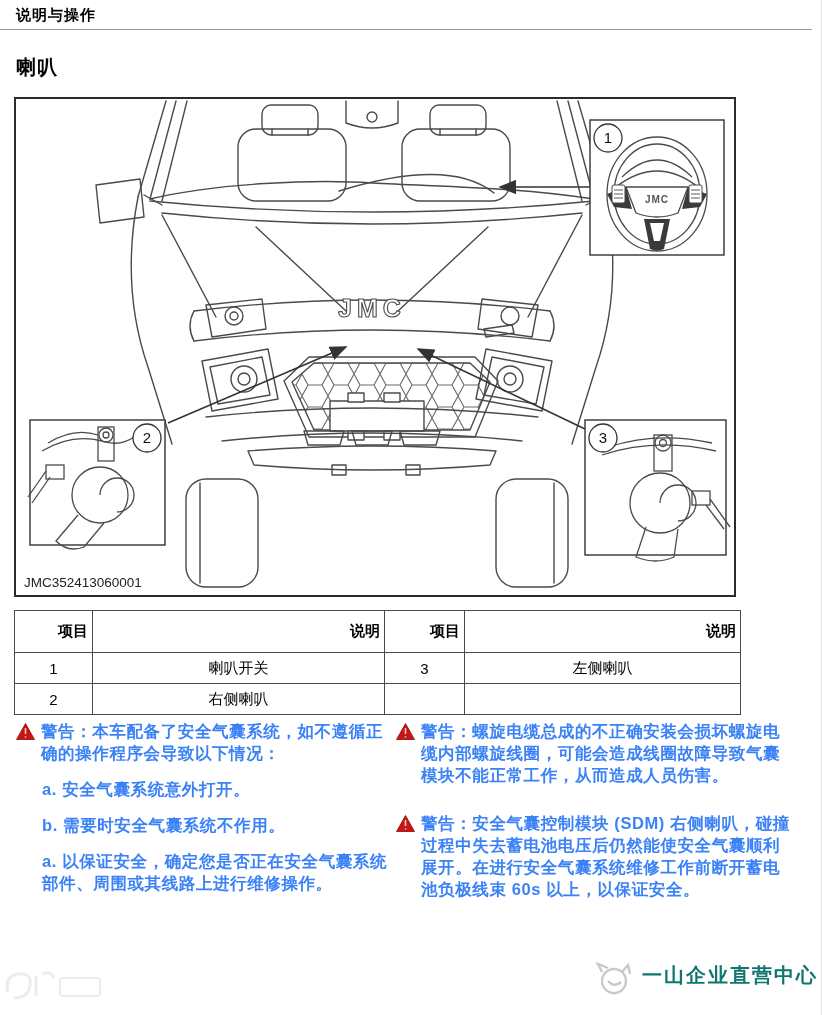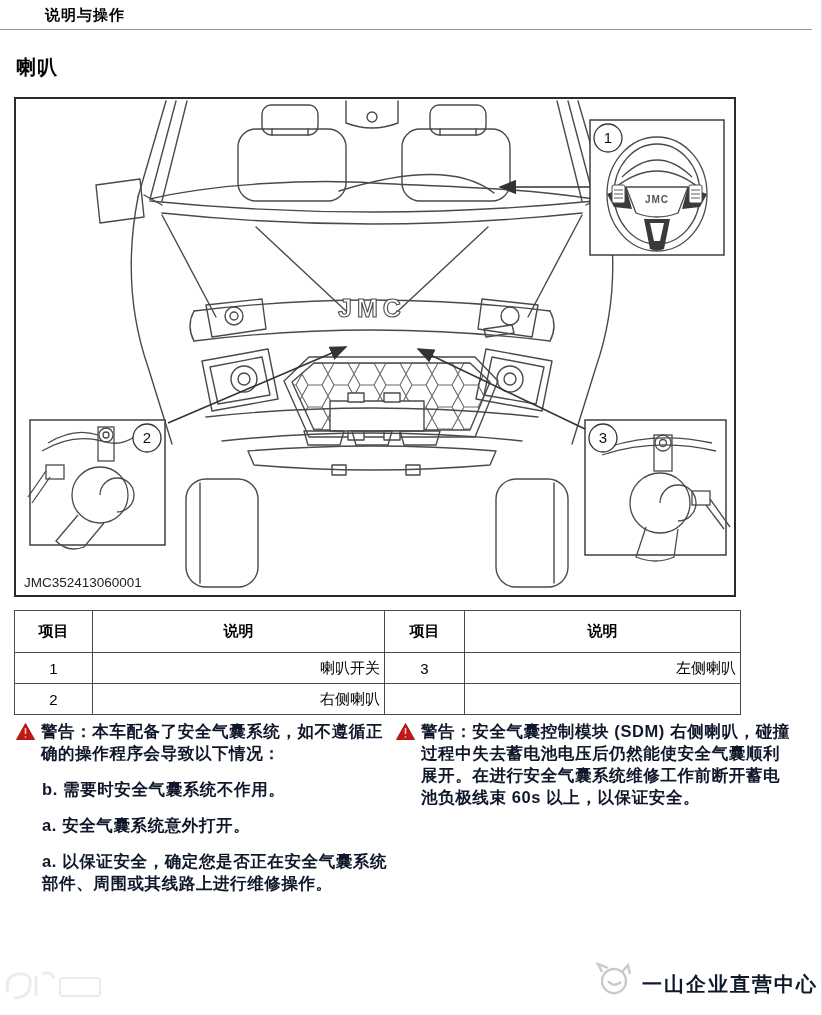--- a/index.html
+++ b/index.html
@@ -1,50 +1,50 @@
 <!DOCTYPE html>
 <html><head>
 <meta charset="utf-8">
 <style>
   html,body{margin:0;padding:0;}
   body{
     width:822px;height:1015px;position:relative;background:#ffffff;
     font-family:"Liberation Sans",sans-serif;color:#000;overflow:hidden;
     border-right:1px solid #e2e2e2;box-sizing:border-box;
   }
-  .breadcrumb{position:absolute;left:16px;top:6px;font-size:15px;font-weight:bold;letter-spacing:1px;margin-left:29px;}
+  .breadcrumb{position:absolute;left:16px;top:6px;font-size:15px;font-weight:bold;letter-spacing:1px;}
   .top-rule{position:absolute;left:0;top:29px;width:812px;height:1px;background:#9a9a9a;}
   .page-title{position:absolute;left:16px;top:54px;font-size:20px;font-weight:bold;letter-spacing:1px;}
 
   .figure{position:absolute;left:14px;top:97px;width:722px;height:500px;border:2px solid #2b2b2b;box-sizing:border-box;background:#fff;}
   .figure svg{display:block;}
 
   table.items{
     position:absolute;left:14px;top:610px;width:726px;border-collapse:collapse;table-layout:fixed;
     font-size:15px;
   }
   table.items th,table.items td{border:1px solid #4a4a4a;height:31px;padding:1px 4px;box-sizing:border-box;}
-  table.items th{font-weight:bold;text-align:center;height:42px;}
+  table.items th{font-weight:bold;text-align:right;height:42px;}
   td.num{text-align:center;}
-  td.desc{text-align:right;padding-left:14px;}
+  td.desc{text-align:center;padding-left:14px;}
 
   .warn-col{position:absolute;top:720px;}
   .col-left{left:16px;width:374px;}
   .col-right{left:396px;width:400px;}
   .warn,.witem{
-    color:#0f172a;font-weight:bold;font-size:16.5px;line-height:22px;letter-spacing:0.6px;
+    color:#3b82f6;font-weight:bold;font-size:16.5px;line-height:22px;letter-spacing:0.6px;
     margin:0;
   }
   .warn{position:relative;padding-left:25px;}
   .col-left .warn,.col-left .witem{margin-bottom:14px;}
   .col-right .warn,.col-right .witem{margin-bottom:26px;}
   .witem{padding-left:26px;}
   .tri{position:absolute;left:0;top:3px;}
 
-  .footer-brand{position:absolute;left:592px;top:962px;display:flex;align-items:flex-end;gap:6px;color:#0f172a;}
+  .footer-brand{position:absolute;left:592px;top:962px;display:flex;align-items:flex-start;gap:6px;color:#0f766e;}
   .footer-brand .brand-text{font-size:20px;font-weight:bold;letter-spacing:2px;}
   .watermark{position:absolute;left:2px;top:962px;opacity:0.28;}
 </style>
 </head>
 <body>
 
 <div class="breadcrumb">说明与操作</div>
 <div class="top-rule"></div>
 <div class="page-title">喇叭</div>
 
@@ -241,26 +241,32 @@
 </tbody>
   </table>
 
 <div class="warn-col col-left">
   <p class="warn">
     <svg class="tri" width="19" height="17" viewBox="0 0 19 17">
       <path d="M9.5,0.5 L18.5,16.5 L0.5,16.5 Z" fill="#c41414" stroke="#8a0d0d" stroke-width="0.8"></path>
       <path d="M9.5,5 L9.5,11 M9.5,13.2 L9.5,14.6" stroke="#f3c8c8" stroke-width="1.6"></path>
     </svg><span>警告：</span><span>本车配备了安全气囊系统，如不遵循正确的操作程序会导致以下情况：</span>
   </p>
+  <p class="witem"><span>a.</span> <span>安全气囊系统意外打开。</span></p>
   <p class="witem"><span>b.</span> <span>需要时安全气囊系统不作用。</span></p>
-  <p class="witem"><span>a.</span> <span>安全气囊系统意外打开。</span></p>
   <p class="witem"><span>a.</span> <span>以保证安全，确定您是否正在安全气囊系统部件、周围或其线路上进行维修操作。</span></p>
 </div>
 
 <div class="warn-col col-right">
+  <p class="warn">
+    <svg class="tri" width="19" height="17" viewBox="0 0 19 17">
+      <path d="M9.5,0.5 L18.5,16.5 L0.5,16.5 Z" fill="#c41414" stroke="#8a0d0d" stroke-width="0.8"></path>
+      <path d="M9.5,5 L9.5,11 M9.5,13.2 L9.5,14.6" stroke="#f3c8c8" stroke-width="1.6"></path>
+    </svg><span>警告：</span><span>螺旋电缆总成的不正确安装会损坏螺旋电缆内部螺旋线圈，可能会造成线圈故障导致气囊模块不能正常工作，从而造成人员伤害。</span>
+  </p>
   <p class="warn">
     <svg class="tri" width="19" height="17" viewBox="0 0 19 17">
       <path d="M9.5,0.5 L18.5,16.5 L0.5,16.5 Z" fill="#c41414" stroke="#8a0d0d" stroke-width="0.8"></path>
       <path d="M9.5,5 L9.5,11 M9.5,13.2 L9.5,14.6" stroke="#f3c8c8" stroke-width="1.6"></path>
     </svg><span>警告：</span><span>安全气囊控制模块 (SDM) 右侧喇叭，碰撞过程中失去蓄电池电压后仍然能使安全气囊顺利展开。在进行安全气囊系统维修工作前断开蓄电池负极线束 60s 以上，以保证安全。</span>
   </p>
 </div>
 
 <div class="watermark">
   <svg width="110" height="45" viewBox="0 0 110 45">

